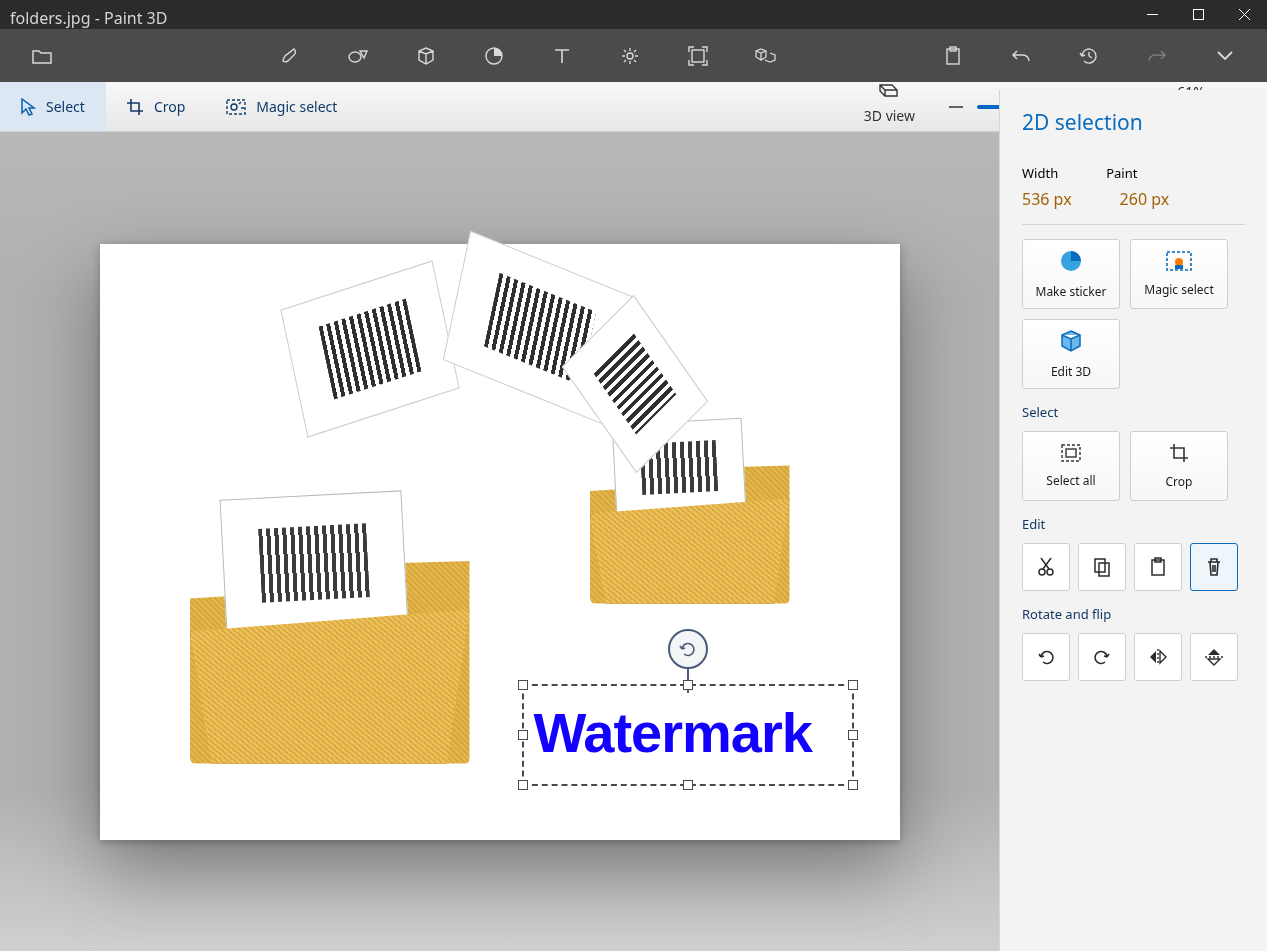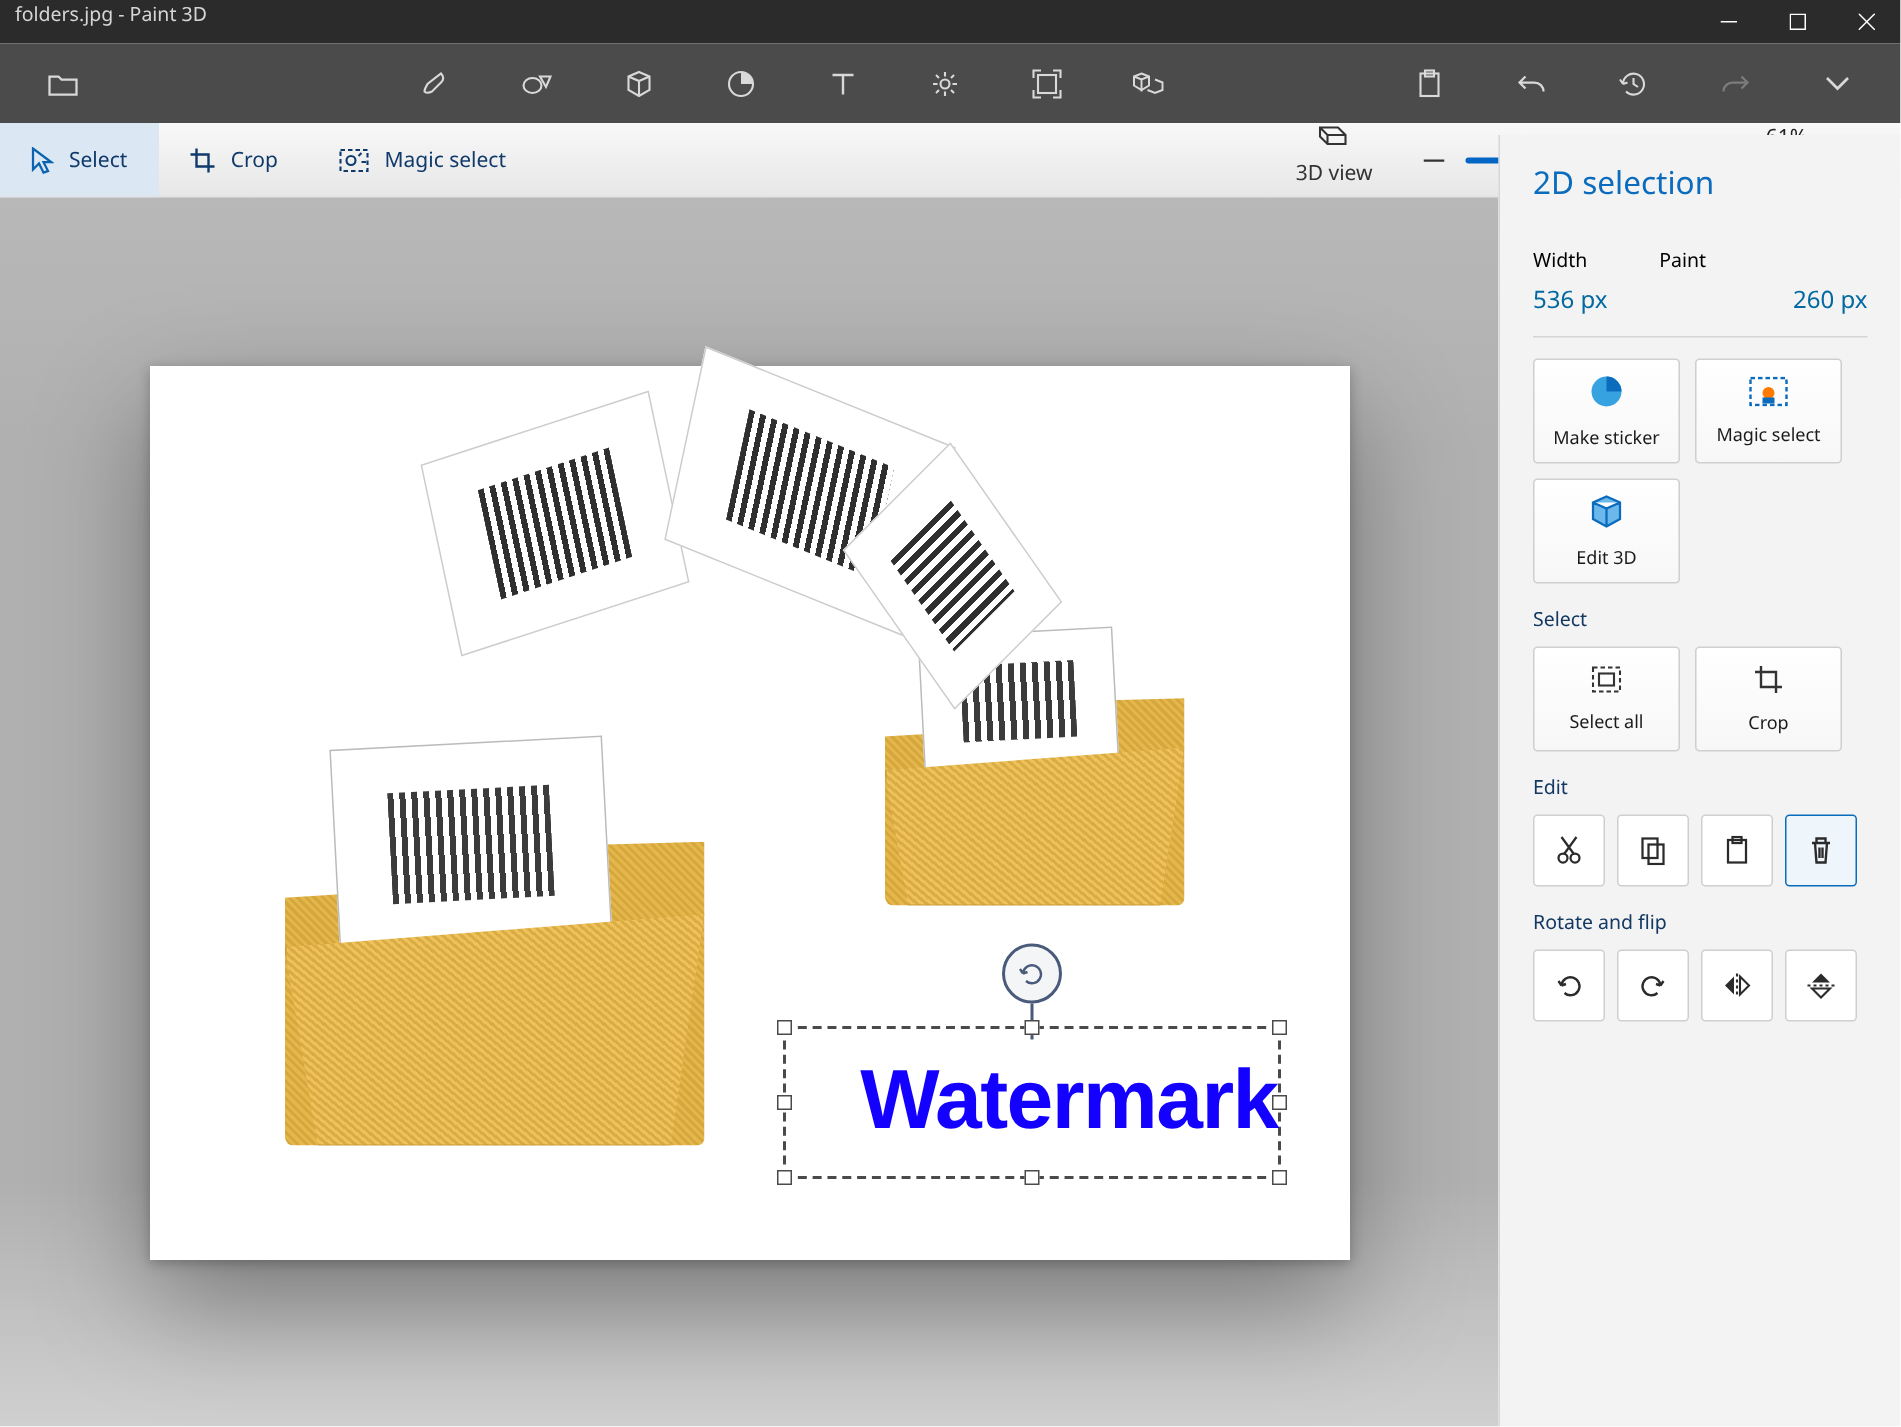--- a/index.html
+++ b/index.html
@@ -13,22 +13,22 @@
     height: 951px;
     position: relative;
   }
 
   
   .titlebar {
     height: 29px;
     background: #2b2b2b;
     color: #d5d5d5;
     display: flex;
-    align-items: flex-start;
-    font-size: 13px;
+    align-items: flex-end;
+    font-size: 16px;
   }
   .titlebar .title { padding-left: 10px; flex: 1; }
   .titlebar .win-btn {
     width: 46px; height: 29px;
     display: flex; align-items: center; justify-content: center;
     color: #fff;
   }
   .titlebar .win-btn svg { stroke: #fff; }
 
   
@@ -156,21 +156,20 @@
   }
   .handle {
     width: 10px; height: 10px; background:#fff; border:1px solid #4a4a4a;
     position:absolute;
   }
   .sel-text {
     font-family: Arial, sans-serif;
     font-weight: 700; font-size: 56px;
     color: #1300ff;
     letter-spacing: -1px;
-    margin-left: 40px;
   }
   .rotate-handle {
     position:absolute; width:40px; height:40px;
     border:2px solid #4a5a7a; border-radius:50%;
     background:#f4f5f7;
     display:flex;align-items:center;justify-content:center;
   }
   .rotate-stem {
     position:absolute;width:2px;height:24px;background:#4a5a7a;
   }
@@ -178,21 +177,21 @@
   
   .panel {
     position:absolute; top:90px; right:0; bottom:0; width:268px;
     background:#f3f3f3; border-left:1px solid #d6d6d6;
     padding: 18px 22px;
     overflow-y:auto;
     font-size:13px;
   }
   .panel h2 { font-size: 21px; font-weight: 400; color: #0b6bbd; margin-bottom: 28px; }
   .panel .dim-row { display:flex; gap:48px; margin-bottom:6px; color:#000000;}
-  .panel .dim-val { display:flex; gap:48px; font-size:16px; color:#0369a1; margin-bottom:14px;justify-content:space-between;}
+  .panel .dim-val { display:flex; gap:48px; font-size:16px; color:#a16207; margin-bottom:14px;}
   .panel hr { border:none;border-top:1px solid #d4d4d4; margin:8px 0 14px;}
   .btn-grid { display:flex; gap:10px; flex-wrap:wrap; margin-bottom:10px;}
   .big-btn {
     width:98px; height:70px;
     border:1px solid #cfcfcf; border-radius:3px;
     background:linear-gradient(#fff,#f7f7f7);
     display:flex; flex-direction:column; align-items:center; justify-content:center;
     gap:6px; font-size:12px; color:#1b1b1b;
   }
   .big-btn svg { }

